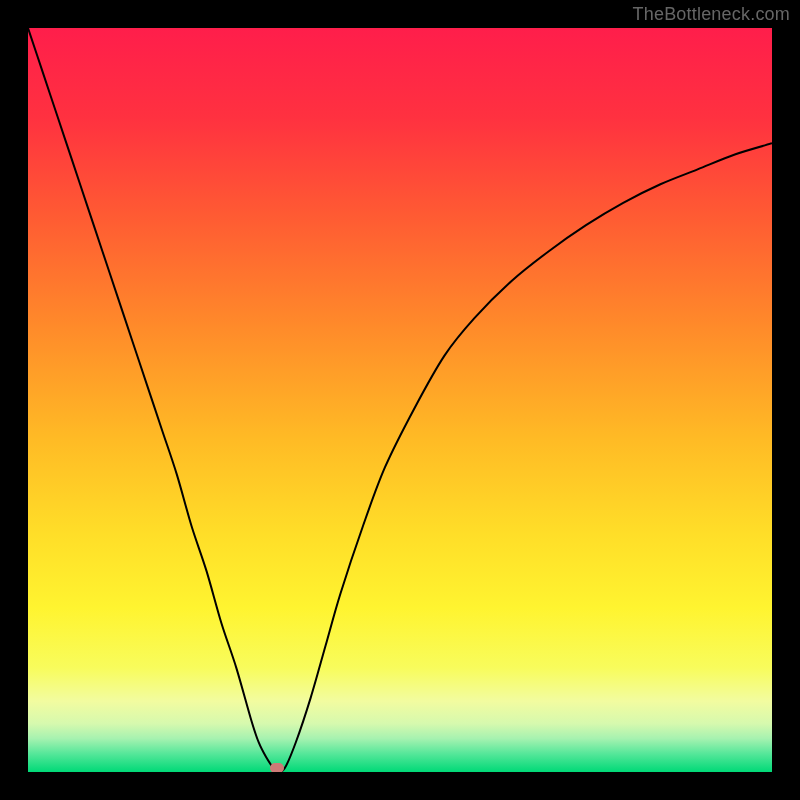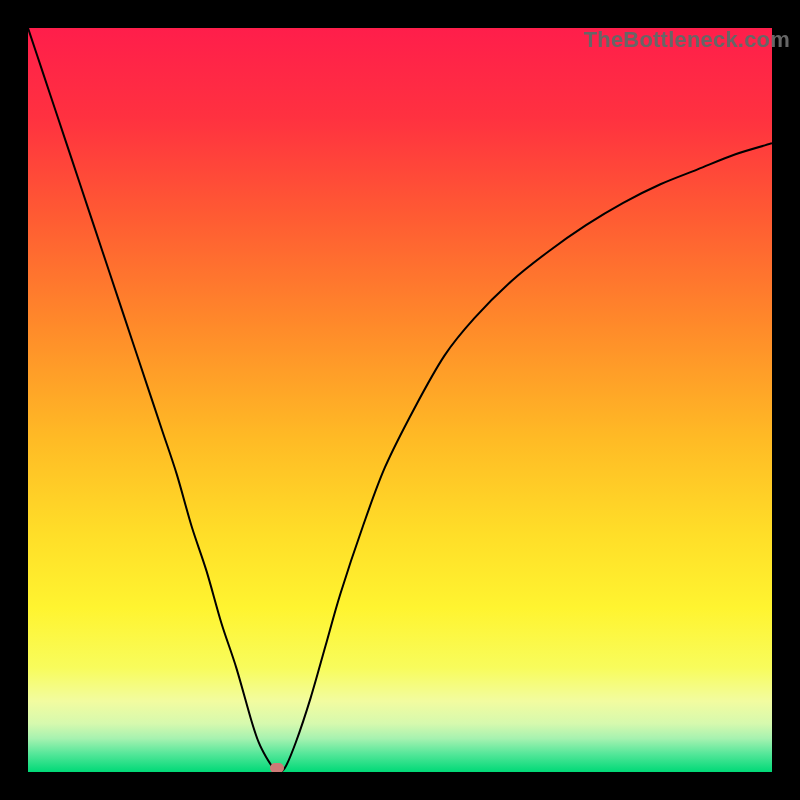--- a/index.html
+++ b/index.html
@@ -14,25 +14,24 @@
     position: relative;
     width: 800px;
     height: 800px;
     background: #000;
   }
   .watermark {
     position: absolute;
     top: 4px;
     right: 10px;
     color: #666;
-    font-size: 22px;
-    font-weight: 700;
+    font-size: 18px;
+    font-weight: 400;
     letter-spacing: 0.2px;
     z-index: 5;
-    margin-top: 23px;
   }
   .plot {
     position: absolute;
     left: 28px;
     top: 28px;
     width: 744px;
     height: 744px;
     overflow: hidden;
   }
   svg {

